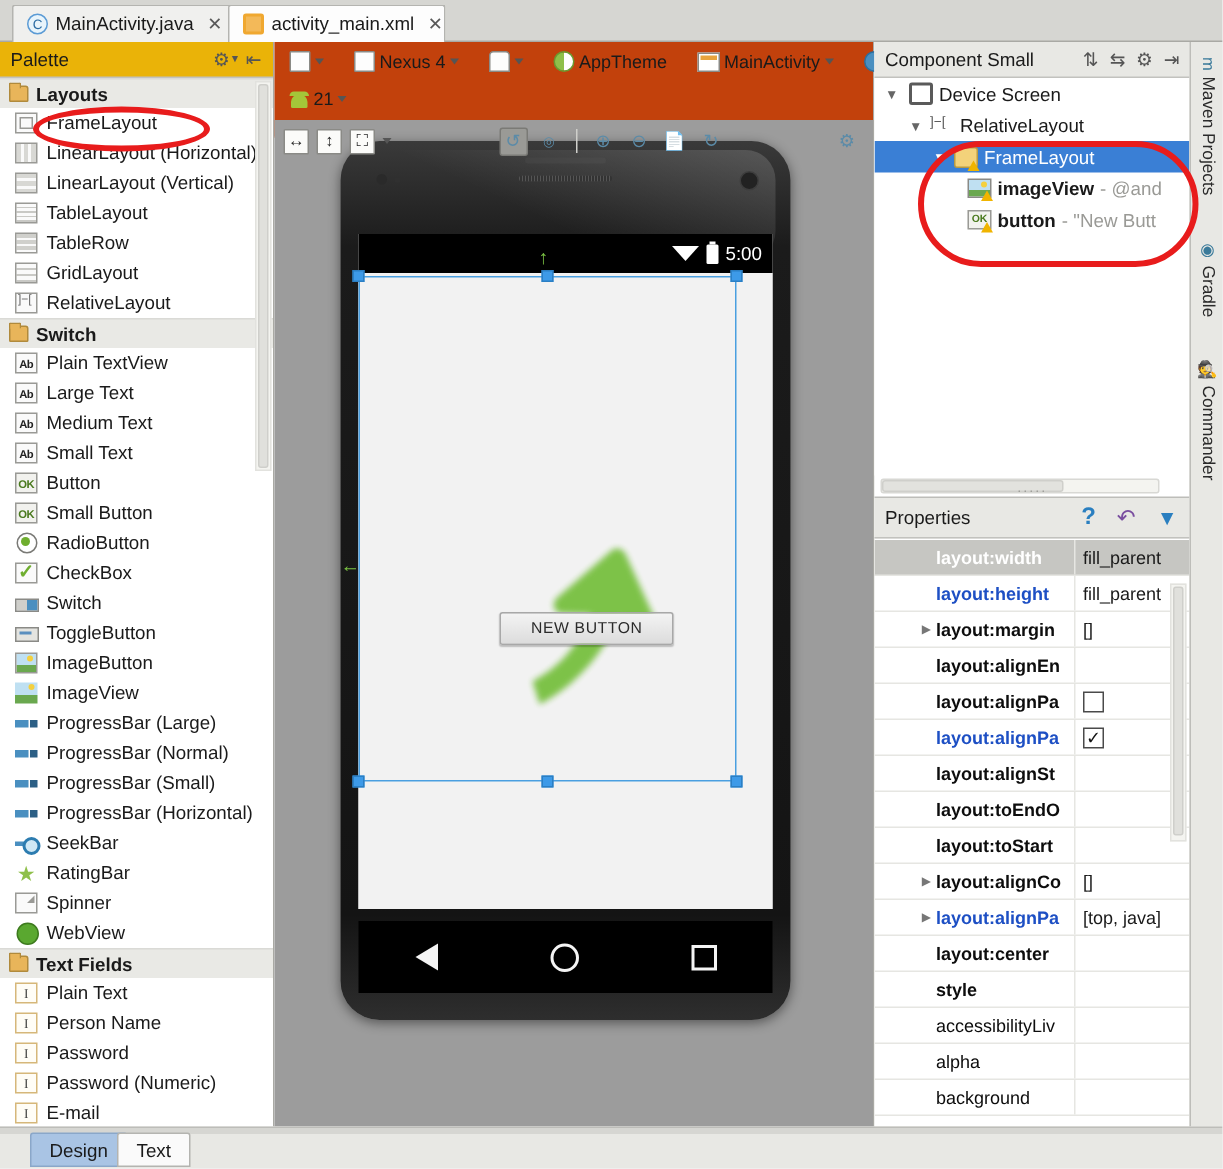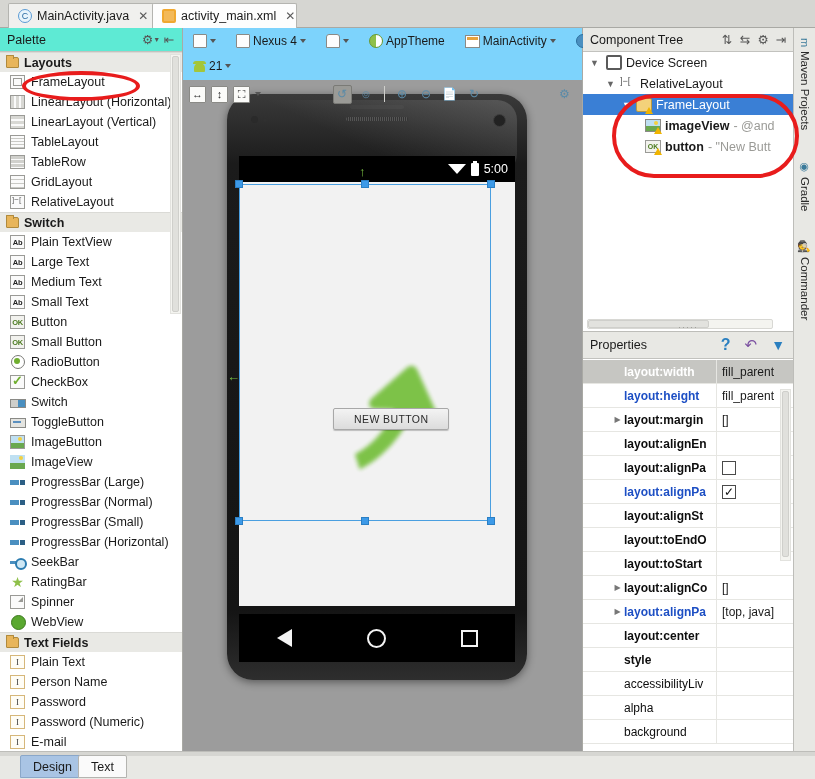--- a/index.html
+++ b/index.html
@@ -41,21 +41,21 @@
     content: ""; position: absolute; left: 2px; top: 2px; right: 2px; bottom: 2px;
     background: #ffffff33;
   }
 
   
   .palette {
     position: absolute; left: 0; top: 28px; width: 183px; bottom: 28px;
     background: #ffffff; border-right: 1px solid #a9a9a4;
   }
   .panel-head {
-    height: 24px; background: #5eead4; border-bottom: 1px solid #c2c2be;
+    height: 24px; background: #eab308; border-bottom: 1px solid #c2c2be;
     display: flex; align-items: center; padding: 0 4px 0 7px;
     font-size: 12.5px; color: #1a1a1a;
   }
   .panel-head .spacer { flex: 1; }
   .hicon { width: 18px; height: 18px; display: inline-flex;
            align-items: center; justify-content: center; color: #555; }
   .plist { position: absolute; top: 24px; left: 0; right: 0; bottom: 0; overflow: hidden; }
   .pgroup {
     height: 20px; display: flex; align-items: center; gap: 5px;
     padding-left: 6px; background: #e9e9e5; border-top: 1px solid #dadad6;
@@ -135,21 +135,21 @@
     position: absolute; left: 1px; right: 1px; top: 1px; height: 256px;
     background: #e0e0dc; border: 1px solid #cfcfcb; border-radius: 2px; display: block;
   }
 
   
   .design {
     position: absolute; left: 183px; top: 28px; right: 232px; bottom: 28px;
     background: #f0f0ee; border-right: 1px solid #a9a9a4;
   }
   .dtoolbar { position: absolute; left: 0; top: 0; right: 0; height: 64px;
-              background: #7dd3fc; border-bottom: 1px solid #dcdcd8; }
+              background: #c2410c; border-bottom: 1px solid #dcdcd8; }
   .trow { display: flex; align-items: center; height: 26px; padding-left: 6px; gap: 3px; }
   .tbtn { display: flex; align-items: center; gap: 3px; padding: 1px 4px;
           font-size: 12px; color: #1a1a1a; cursor: default; white-space: nowrap; }
   .caret { border-left: 3.5px solid transparent; border-right: 3.5px solid transparent;
            border-top: 4px solid #555; display: inline-block; }
   .vsep { width: 1px; height: 16px; background: #cfcfcb; margin: 0 3px; }
   .droid { width: 13px; height: 13px; position: relative; }
   .droid::after { content:""; position:absolute; left:1px; top:3px; width:11px; height:9px;
       background:#a4c639; border-radius: 5px 5px 1px 1px; }
   .droid::before { content:""; position:absolute; left:0; top:1px; width:13px; height:3px;
@@ -576,21 +576,21 @@
       <div class="handle" style="left:304px;top:437px;"></div>
       <div class="green-arrow" style="left:176px;top:85px;">↑</div>
       <div class="green-arrow" style="left:44px;top:290px;">←</div>
     </div>
   </div>
 
   <div class="right">
 
     <div class="tree-panel">
       <div class="tree-head">
-        <span>Component Tree</span>
+        <span>Component Small</span>
         <span style="flex:1"></span>
         <span class="hicon">⇅</span>
         <span class="hicon">⇆</span>
         <span class="hicon">⚙</span>
         <span class="hicon">⇥</span>
       </div>
 
       <div class="tree-body">
         <div class="tnode" style="padding-left:6px">
           <span class="twist">▼</span>

